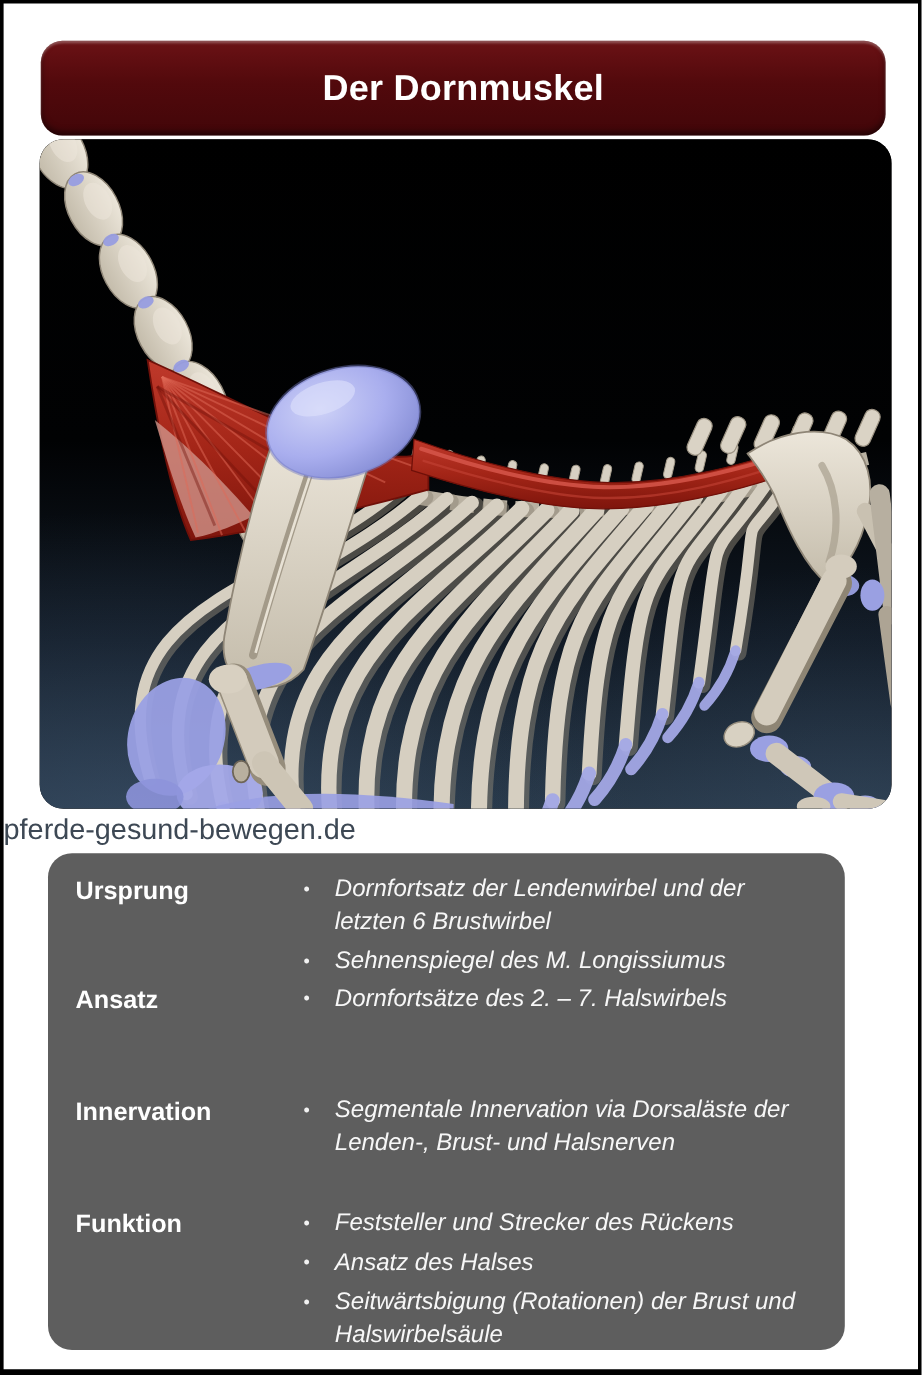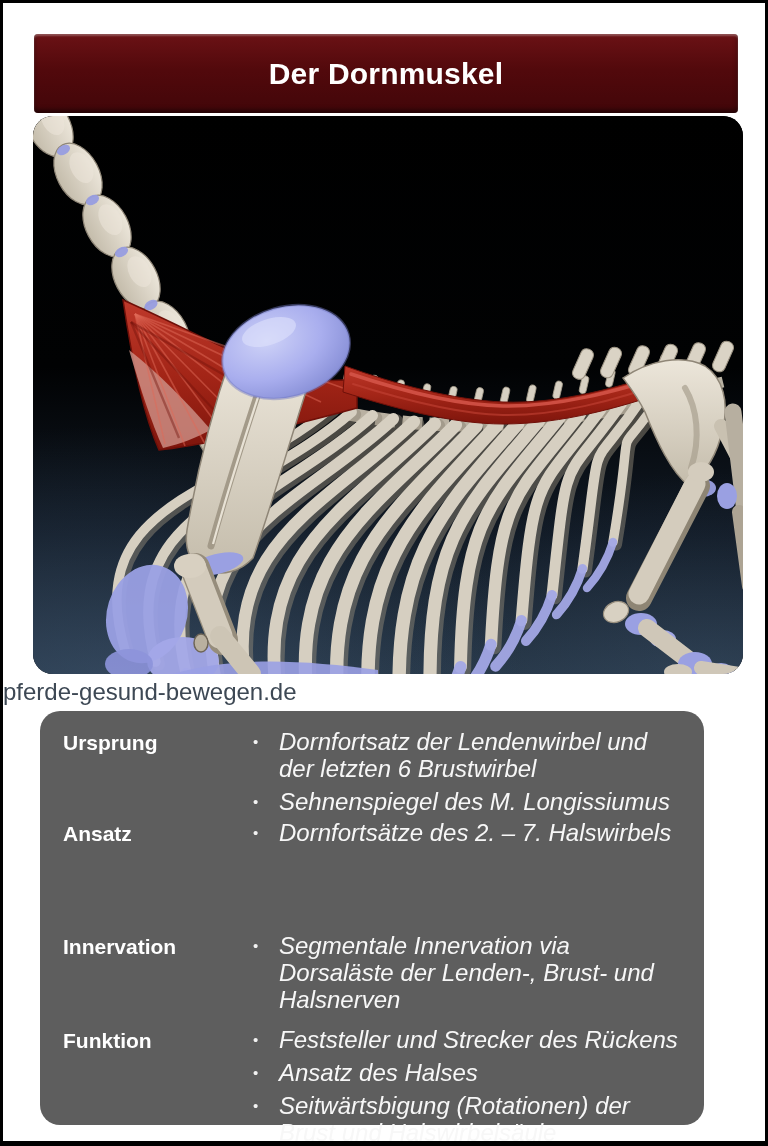--- a/index.html
+++ b/index.html
@@ -4,21 +4,21 @@
 <style>
   html,body{margin:0;padding:0;background:#888;}
   .page{
     position:relative;width:768px;height:1146px;margin:0 auto;
     background:#ffffff;box-sizing:border-box;
     border:3px solid #000;border-bottom-width:5px;
     font-family:"Liberation Sans", sans-serif;overflow:hidden;
   }
   .title-box{
     position:absolute;left:31px;top:31px;width:704px;height:79px;
-    border-radius:4px;
+    border-radius:18px;
     background:linear-gradient(180deg,#6b1215 0%,#52090c 45%,#420609 100%);
     box-shadow:inset 0 2px 2px rgba(255,255,255,.28), inset 0 -3px 5px rgba(0,0,0,.5);
     display:flex;align-items:center;justify-content:center;text-align:center;
   }
   .title-box h1{
     margin:0;color:#ffffff;font-size:30px;line-height:37px;font-weight:bold;
     letter-spacing:.2px;
   }
   .photo{
     position:absolute;left:30px;top:113px;width:710px;height:558px;margin:0;
@@ -30,26 +30,26 @@
     text-align:left;font-size:24px;line-height:32px;color:#3d4854;
   }
   .info-panel{
     position:absolute;left:37px;top:708px;width:664px;height:414px;
     background:#5e5e5e;border-radius:20px;box-sizing:border-box;
     padding:17px 26px 10px 23px;color:#fff;
   }
   .info-row{display:grid;grid-template-columns:184px 1fr;align-items:start;}
   .info-row:nth-child(1){min-height:91px;}
   .info-row:nth-child(2){min-height:93px;}
-  .info-row:nth-child(3){min-height:94px;margin-top:20px;}
+  .info-row:nth-child(3){min-height:94px;}
   .row-label{font-weight:bold;font-size:21px;line-height:27px;padding-top:1px;}
   .items{display:flex;flex-direction:column;gap:6px;}
   .bullet-item{display:grid;grid-template-columns:32px 1fr;}
   .bullet-icon{font-size:15px;line-height:27px;text-align:left;padding-left:6px;color:#f2f2f2;}
-  .bullet-text{font-style:italic;font-size:24px;line-height:27px;color:#f7f7f7;}
+  .bullet-text{font-style:italic;font-size:20px;line-height:27px;color:#f7f7f7;}
 </style>
 </head>
 <body>
 
 <div class="page">
 
   <header class="title-box">
     <h1><span>Der Dornmuskel</span><br>
     </h1>
   </header>

